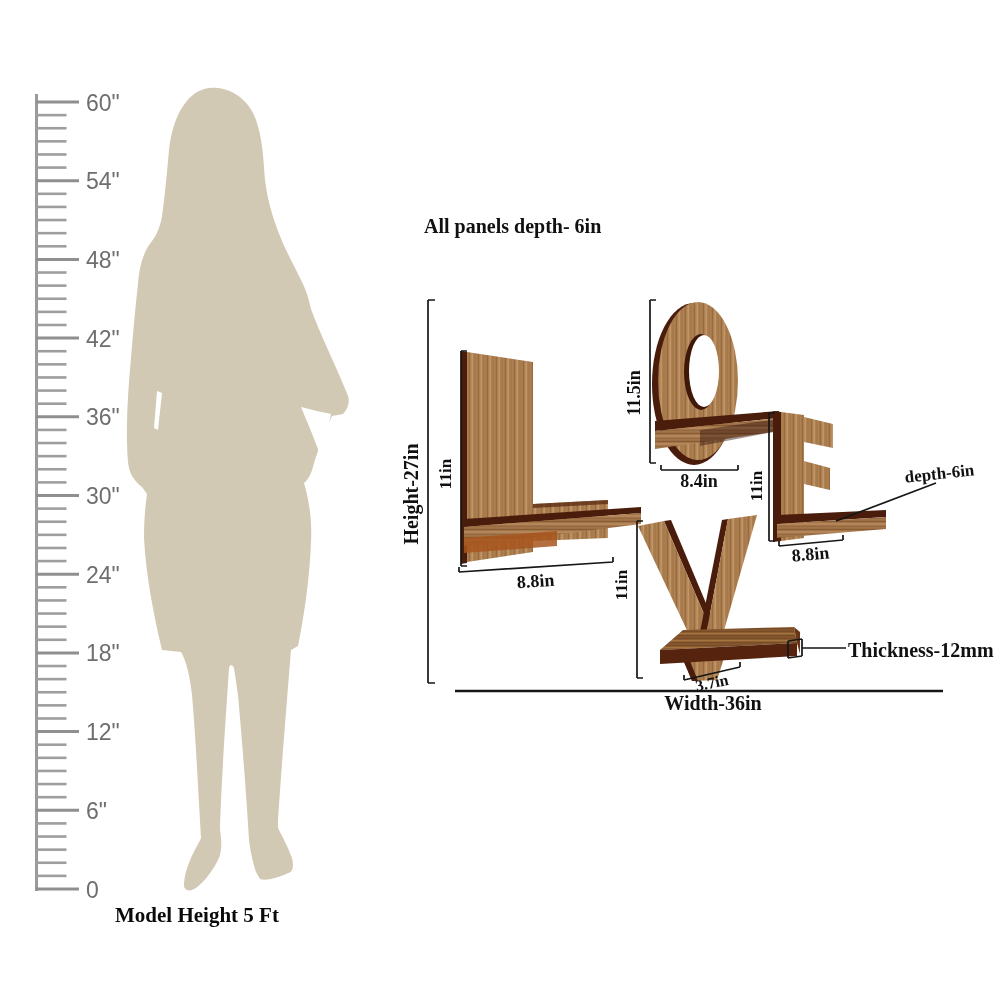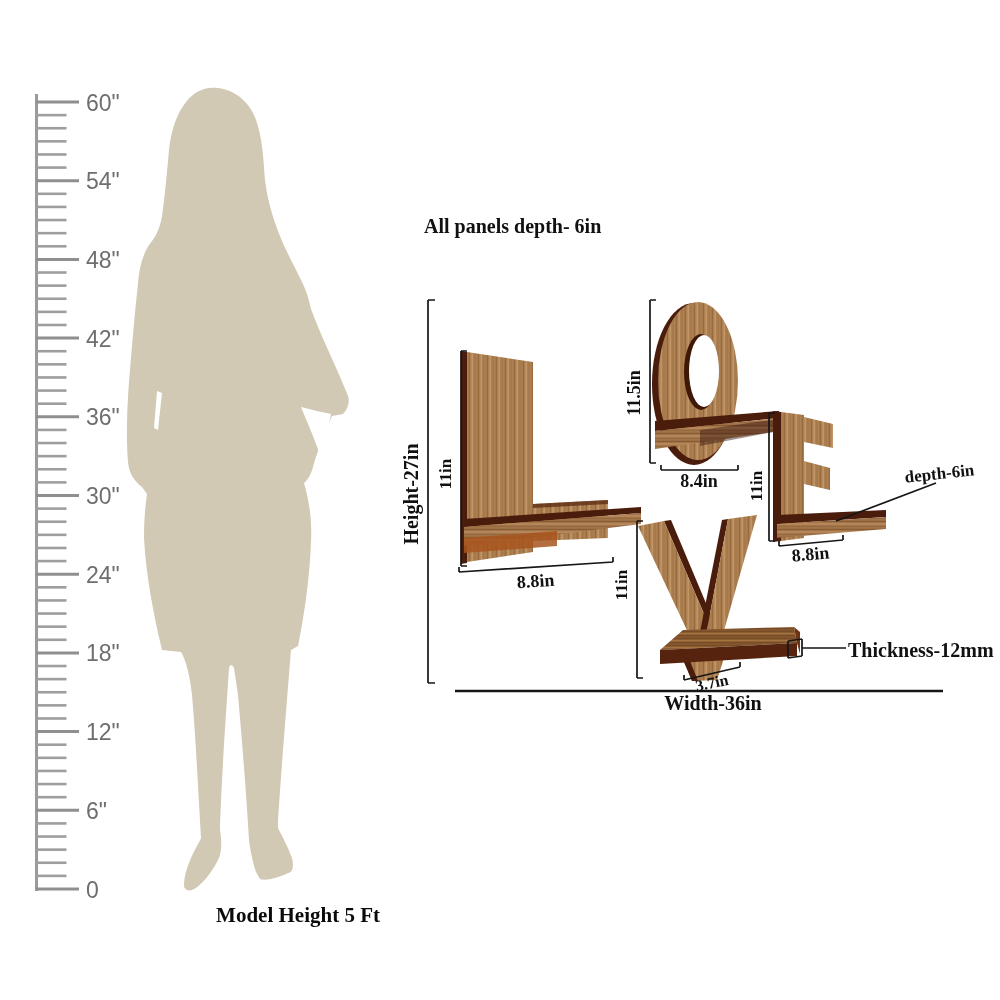--- a/index.html
+++ b/index.html
@@ -9,21 +9,21 @@
   #left-svg{left:0;top:0;}
   #diagram-svg{left:400px;top:195px;}
   .tick{stroke:#9e9e9e;stroke-width:2.6;}
   .tick.major{stroke:#8f8f8f;stroke-width:3;}
   .ruler-line{stroke:#9a9a9a;stroke-width:3;}
   .ruler-label{font-family:"Liberation Sans",sans-serif;font-size:23px;fill:#6e6e6e;}
   .dim-text{font-family:"Liberation Serif",serif;font-weight:bold;fill:#111;}
   .fs20{font-size:20px;} .fs18{font-size:18px;} .fs17{font-size:17px;} .fs16{font-size:16px;}
   .dim-line{stroke:#161616;stroke-width:1.7;fill:none;}
   .dim-line.thick{stroke-width:2.4;}
-  .caption{position:absolute;left:115px;top:903px;width:265px;text-align:right;
+  .caption{position:absolute;left:115px;top:903px;width:265px;text-align:left;
            font-weight:bold;font-size:21px;color:#0b0b0b;}
 </style>
 </head>
 <body>
 
 <div class="stage">
 
   <svg id="left-svg" class="abs" width="400" height="1000" viewBox="0 0 400 1000">
     <line class="ruler-line" x1="36.5" y1="94" x2="36.5" y2="891"></line>
     <g id="ruler-ticks">

